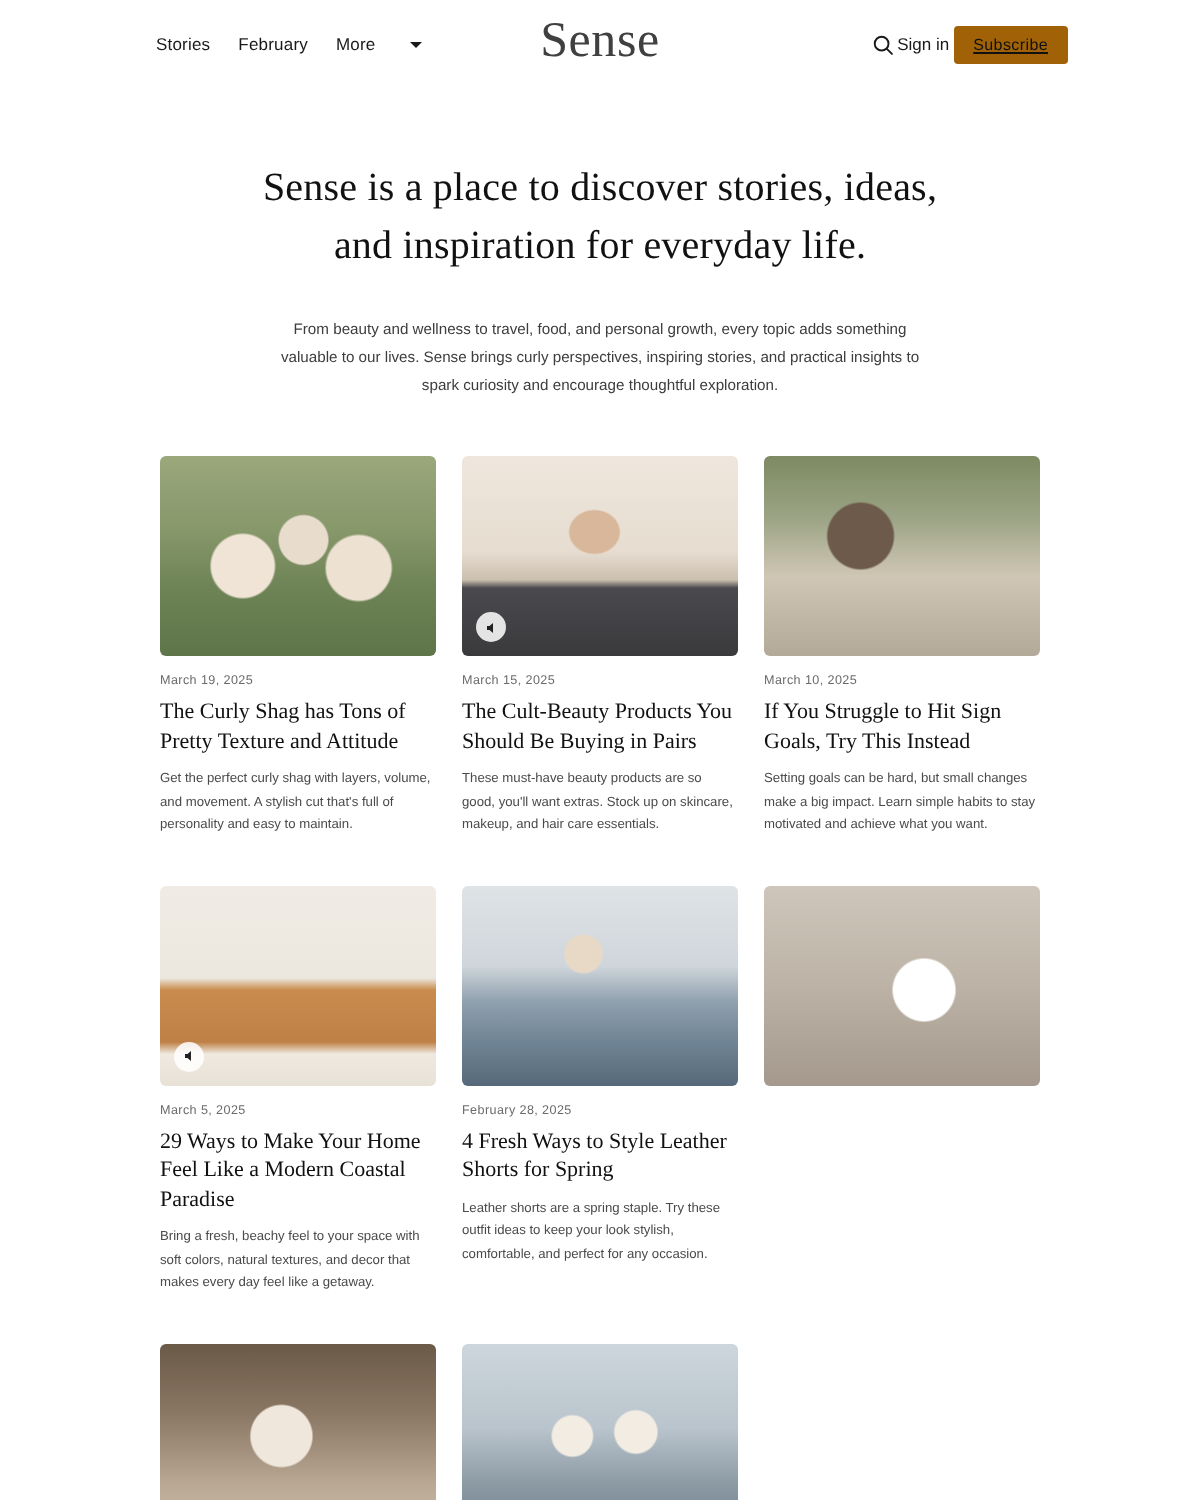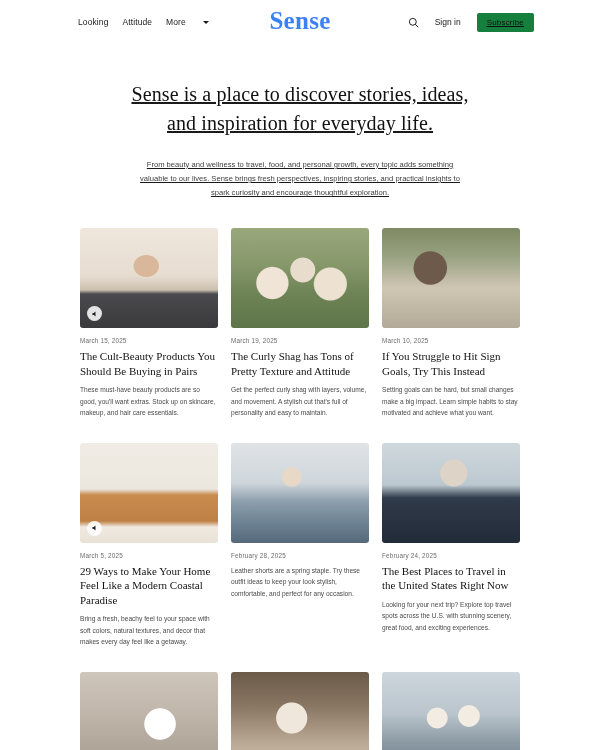--- a/index.html
+++ b/index.html
@@ -38,46 +38,45 @@
     display: inline-block;
   }
   .brand {
     position: absolute;
     left: 50%;
     top: 7px;
     transform: translateX(-50%);
     font-family: "Liberation Serif", serif;
     font-size: 25px;
     letter-spacing: .3px;
-    color: #3b82f6;
-    font-weight: bold;
+    color: #404040;
   }
   .nav-right {
     margin-left: auto;
     display: flex;
     align-items: center;
-    gap: 16px;
+    gap: 2px;
     margin-right: 48px;
   }
   .search-icon svg { display: block; }
   .signin { font-size: 8.5px; color: #1a1a1a; cursor: pointer; }
   .subscribe {
-    background: #15803d;
+    background: #a16207;
     color: #111;
     font-size: 8px;
     padding: 5px 10px;
     border: none;
     border-radius: 2px;
     cursor: pointer;
     letter-spacing: .2px;
     text-decoration: underline;
   }
 
   
-  .hero { text-align: center; padding: 36px 0 0; text-decoration: underline; }
+  .hero { text-align: center; padding: 36px 0 0; }
   .hero h1 {
     font-family: "Liberation Serif", serif;
     font-size: 20px;
     font-weight: 400;
     line-height: 1.45;
     color: #111;
     max-width: 340px;
     margin: 0 auto;
     letter-spacing: .1px;
   }
@@ -191,22 +190,22 @@
       linear-gradient(180deg,#cdd6dc 0%,#b9c4cc 42%,#8c9aa4 70%,#6e7c88 100%);
   }
 </style>
 </head>
 <body>
 
 <div class="page">
 
   <div class="header">
     <div class="nav-left">
-      <span class="nav-item">Looking</span>
-      <span class="nav-item">Attitude</span>
+      <span class="nav-item">Stories</span>
+      <span class="nav-item">February</span>
       <span class="nav-item nav-more">
         <span>More</span>
         <i class="caret"></i>
       </span>
     </div>
 
     <div class="brand">Sense</div>
 
     <div class="nav-right">
       <span class="search-icon">
@@ -215,46 +214,46 @@
             <line x1="10.8" y1="10.8" x2="14.5" y2="14.5" stroke-linecap="round"></line>
         </svg>
       </span>
       <span class="signin">Sign in</span>
       <button class="subscribe">Subscribe</button>
     </div>
   </div>
 
   <div class="hero">
     <h1>Sense is a place to discover stories, ideas, and inspiration for everyday life.</h1>
-    <p>From beauty and wellness to travel, food, and personal growth, every topic adds something valuable to our lives. Sense brings fresh perspectives, inspiring stories, and practical insights to spark curiosity and encourage thoughtful exploration.</p>
+    <p>From beauty and wellness to travel, food, and personal growth, every topic adds something valuable to our lives. Sense brings curly perspectives, inspiring stories, and practical insights to spark curiosity and encourage thoughtful exploration.</p>
   </div>
 
   <div class="grid">
+
+    <div class="card">
+      <div class="thumb img-friends"></div>
+      <div class="date">March 19, 2025</div>
+      <h2>The Curly Shag has Tons of Pretty Texture and Attitude</h2>
+      <div class="excerpt">Get the perfect curly shag with layers, volume, and movement. A stylish cut that's full of personality and easy to maintain.</div>
+    </div>
 
     <div class="card">
       <div class="thumb img-yoga">
         <span class="sound-badge">
           <svg width="8" height="8" viewBox="0 0 16 16" fill="#222">
             <path d="M3 6v4h2.5L9 13V3L5.5 6H3z"></path>
           </svg>
         </span>
       </div>
       <div class="date">March 15, 2025</div>
       <h2>The Cult-Beauty Products You Should Be Buying in Pairs</h2>
       <div class="excerpt">These must-have beauty products are so good, you'll want extras. Stock up on skincare, makeup, and hair care essentials.</div>
     </div>
 
     <div class="card">
-      <div class="thumb img-friends"></div>
-      <div class="date">March 19, 2025</div>
-      <h2>The Curly Shag has Tons of Pretty Texture and Attitude</h2>
-      <div class="excerpt">Get the perfect curly shag with layers, volume, and movement. A stylish cut that's full of personality and easy to maintain.</div>
-    </div>
-
-    <div class="card">
       <div class="thumb img-laptop"></div>
       <div class="date">March 10, 2025</div>
       <h2>If You Struggle to Hit Sign Goals, Try This Instead</h2>
       <div class="excerpt">Setting goals can be hard, but small changes make a big impact. Learn simple habits to stay motivated and achieve what you want.</div>
     </div>
 
     <div class="card">
       <div class="thumb img-bedroom">
         <span class="sound-badge">
           <svg width="8" height="8" viewBox="0 0 16 16" fill="#222">
@@ -263,29 +262,24 @@
         </span>
       </div>
       <div class="date">March 5, 2025</div>
       <h2>29 Ways to Make Your Home Feel Like a Modern Coastal Paradise</h2>
       <div class="excerpt">Bring a fresh, beachy feel to your space with soft colors, natural textures, and decor that makes every day feel like a getaway.</div>
     </div>
 
     <div class="card">
       <div class="thumb img-shorts"></div>
       <div class="date">February 28, 2025</div>
+      <h2>4 Fresh Ways to Style Leather Shorts for Spring</h2>
       <div class="excerpt">Leather shorts are a spring staple. Try these outfit ideas to keep your look stylish, comfortable, and perfect for any occasion.</div>
     </div>
 
-    <div class="card">
-      <div class="thumb img-portrait"></div>
-      <div class="date">February 24, 2025</div>
-      <h2>The Best Places to Travel in the United States Right Now</h2>
-      <div class="excerpt">Looking for your next trip? Explore top travel spots across the U.S. with stunning scenery, great food, and exciting experiences.</div>
-    </div>
 
     <div class="card">
       <div class="thumb img-skincare"></div>
     </div>
 
     <div class="card">
       <div class="thumb img-hat"></div>
     </div>
 
     <div class="card">

